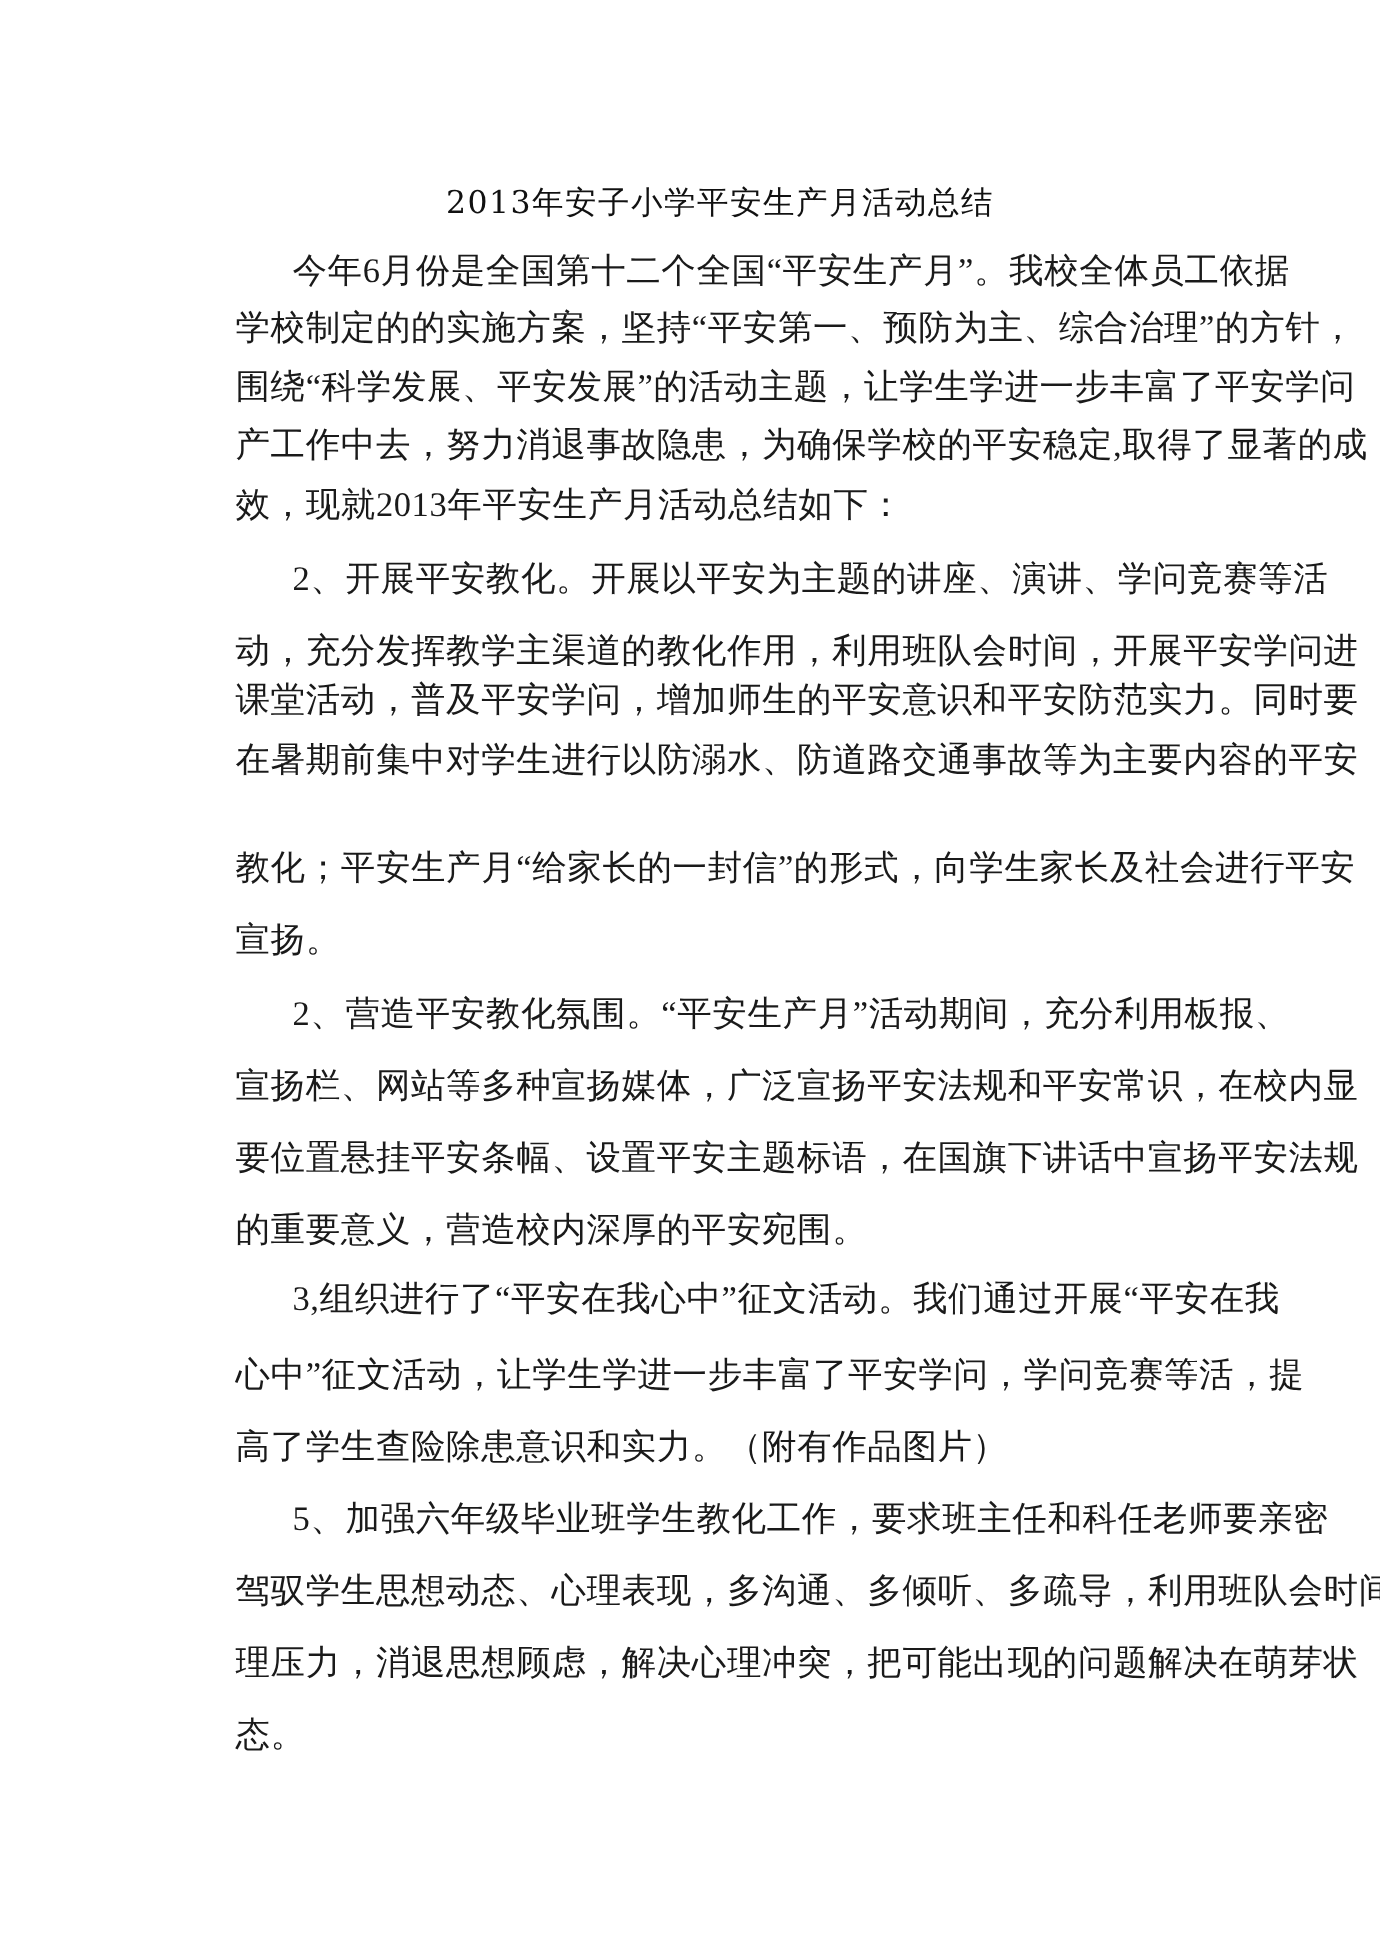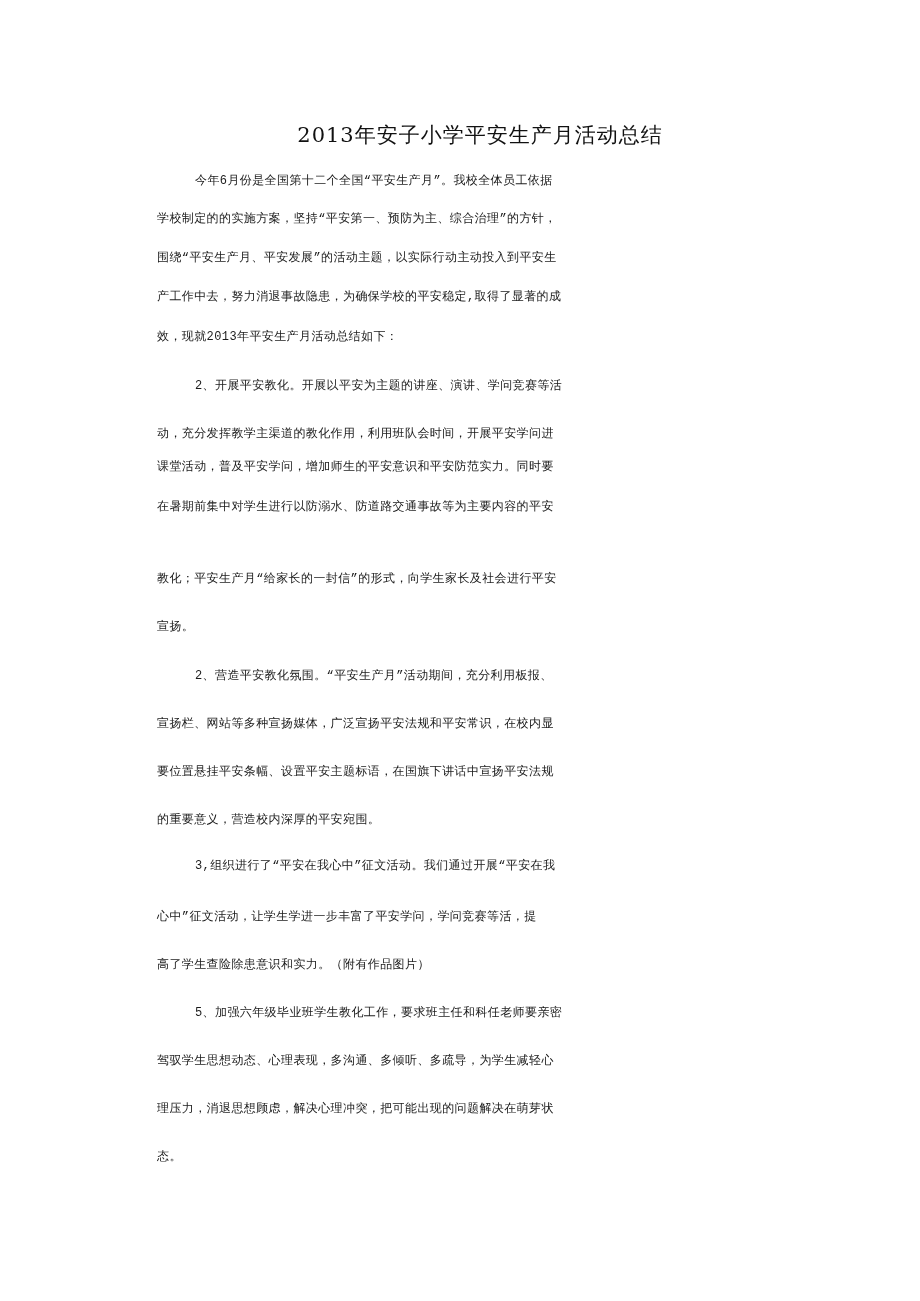--- a/index.html
+++ b/index.html
@@ -5,35 +5,35 @@
   html, body { margin: 0; padding: 0; background: #ffffff; }
   body { width: 920px; height: 1301px; position: relative; overflow: hidden; }
   .page { position: absolute; left: 0; top: 0; width: 920px; height: 1301px; background: #ffffff; margin-left: 20px; }
   .title {
     position: absolute; left: 0; width: 920px; top: 121px; text-align: center;
     font-family: "DejaVu Serif", "Liberation Serif", serif; font-size: 21px; color: #111;
     letter-spacing: 1px; white-space: nowrap;
   }
   .line {
     position: absolute; left: 137px; width: 660px; white-space: nowrap;
-    font-family: Liberation Mono, monospace; font-size: 12px; color: #1a1a1a;
+    font-family: Liberation Serif, serif; font-size: 23px; color: #1a1a1a;
     line-height: 24px; letter-spacing: 0.4px;
   }
   .line.indent { left: 175px; }
 </style>
 </head>
 <body>
 
 <div class="page">
   <div class="title">2013年安子小学平安生产月活动总结</div>
 
   <div>
     <div class="line indent" style="top:169px">今年6月份是全国第十二个全国“平安生产月”。我校全体员工依据</div>
     <div class="line" style="top:207px">学校制定的的实施方案，坚持“平安第一、预防为主、综合治理”的方针，</div>
-    <div class="line" style="top:246px">围绕“平安生产月、平安发展”的活动主题，以实际行动主动投入到平安生</div>
+    <div class="line" style="top:246px">围绕“科学发展、平安发展”的活动主题，让学生学进一步丰富了平安学问</div>
     <div class="line" style="top:285px">产工作中去，努力消退事故隐患，为确保学校的平安稳定,取得了显著的成</div>
     <div class="line" style="top:325px">效，现就2013年平安生产月活动总结如下：</div>
   </div>
 
   <div>
     <div class="line indent" style="top:374px">2、开展平安教化。开展以平安为主题的讲座、演讲、学问竞赛等活</div>
     <div class="line" style="top:422px">动，充分发挥教学主渠道的教化作用，利用班队会时间，开展平安学问进</div>
     <div class="line" style="top:455px">课堂活动，普及平安学问，增加师生的平安意识和平安防范实力。同时要</div>
     <div class="line" style="top:495px">在暑期前集中对学生进行以防溺水、防道路交通事故等为主要内容的平安</div>
     <div class="line" style="top:567px">教化；平安生产月“给家长的一封信”的形式，向学生家长及社会进行平安</div>
@@ -48,17 +48,17 @@
   </div>
 
   <div>
     <div class="line indent" style="top:854px">3,组织进行了“平安在我心中”征文活动。我们通过开展“平安在我</div>
     <div class="line" style="top:905px">心中”征文活动，让学生学进一步丰富了平安学问，学问竞赛等活，提</div>
     <div class="line" style="top:953px">高了学生查险除患意识和实力。（附有作品图片）</div>
   </div>
 
   <div>
     <div class="line indent" style="top:1001px">5、加强六年级毕业班学生教化工作，要求班主任和科任老师要亲密</div>
-    <div class="line" style="top:1049px">驾驭学生思想动态、心理表现，多沟通、多倾听、多疏导，为学生减轻心</div>
+    <div class="line" style="top:1049px">驾驭学生思想动态、心理表现，多沟通、多倾听、多疏导，利用班队会时间</div>
     <div class="line" style="top:1097px">理压力，消退思想顾虑，解决心理冲突，把可能出现的问题解决在萌芽状</div>
     <div class="line" style="top:1145px">态。</div>
   </div>
 </div>
 
 </body></html>

